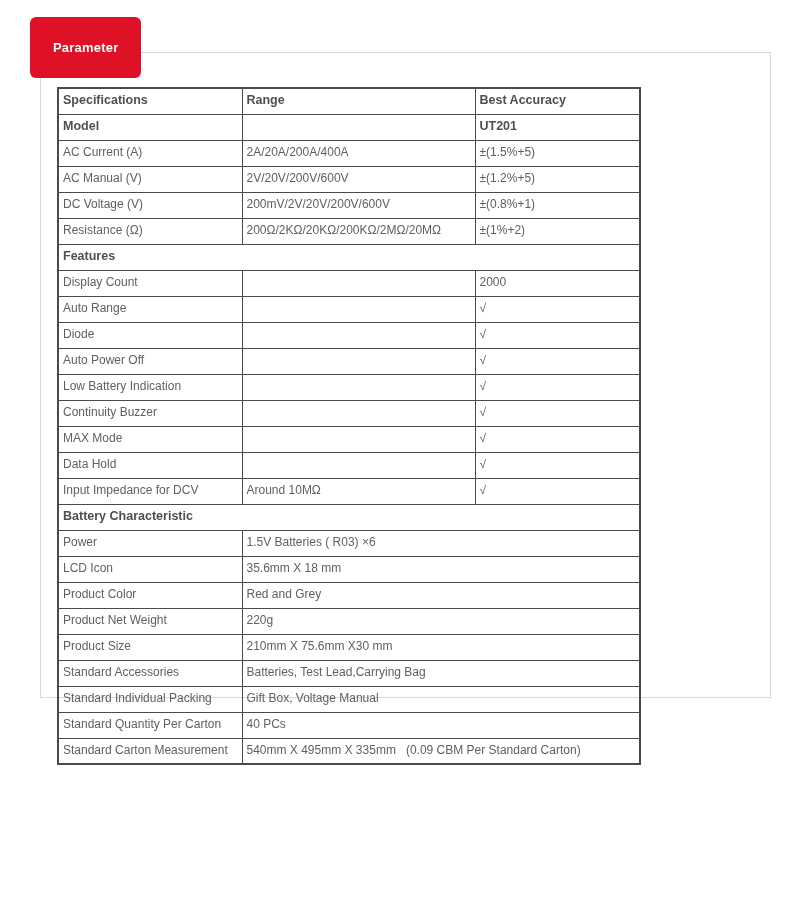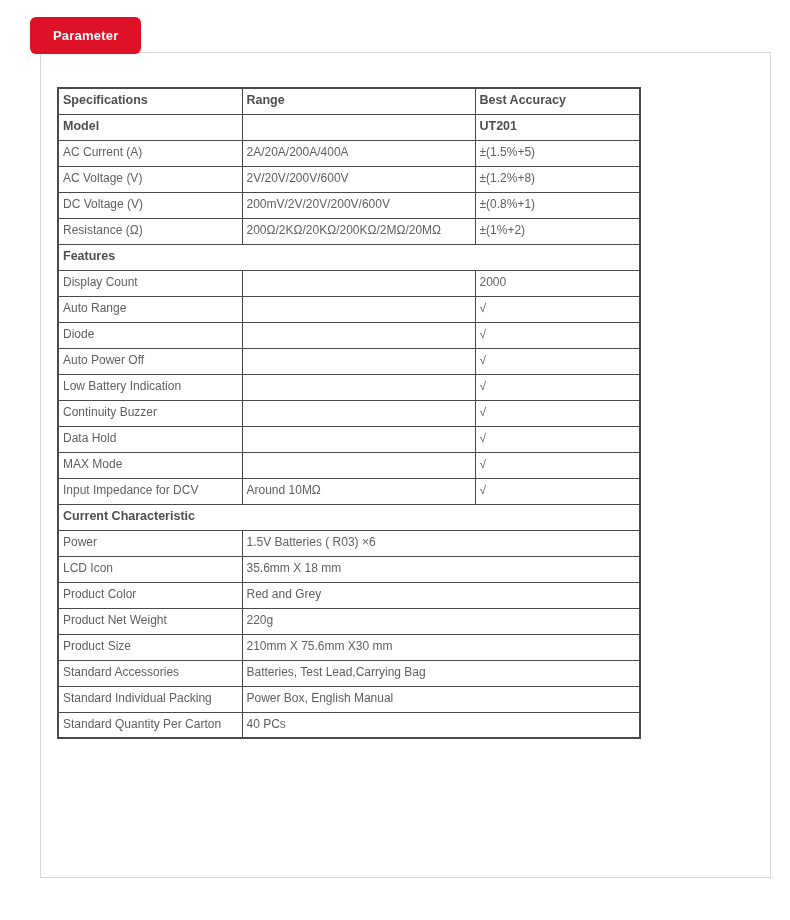--- a/index.html
+++ b/index.html
@@ -12,26 +12,26 @@
   *{box-sizing:border-box;}
   html,body{margin:0;padding:0;}
   body{
     width:790px;height:920px;position:relative;background:#ffffff;
     font-family:"Liberation Sans", sans-serif;
   }
   .tab{
     position:absolute;left:30px;top:17px;z-index:2;
     background:var(--accent);color:#ffffff;
     font-size:13px;font-weight:bold;
-    padding:11px 23px;border-radius:6px;
+    padding:23px 23px;border-radius:6px;
     letter-spacing:0.2px;cursor:pointer;
   }
   .panel{
     position:absolute;left:40px;top:52px;
-    width:731px;height:826px;
+    width:731px;height:646px;
     border:1px solid var(--panel-border);
     background:#ffffff;
   }
   table.spec{
     border-collapse:collapse;table-layout:fixed;
     width:582px;margin:34px 0 0 16px;
     border:2px solid var(--border-dark);
   }
   table.spec td{
     border:1px solid var(--border-dark);
@@ -65,23 +65,23 @@
           <td class="b">Model</td>
           <td class="b"></td>
           <td class="b">UT201</td>
         </tr>
         <tr>
           <td>AC Current (A)</td>
           <td>2A/20A/200A/400A</td>
           <td>±(1.5%+5)</td>
         </tr>
         <tr>
-          <td>AC Voltage (V)</td>
+          <td>AC Manual (V)</td>
           <td>2V/20V/200V/600V</td>
-          <td>±(1.2%+8)</td>
+          <td>±(1.2%+5)</td>
         </tr>
         <tr>
           <td>DC Voltage (V)</td>
           <td>200mV/2V/20V/200V/600V</td>
           <td>±(0.8%+1)</td>
         </tr>
         <tr>
           <td>Resistance (Ω)</td>
           <td>200Ω/2KΩ/20KΩ/200KΩ/2MΩ/20MΩ</td>
           <td>±(1%+2)</td>
@@ -113,36 +113,36 @@
           <td>Low Battery Indication</td>
           <td></td>
           <td>√</td>
         </tr>
         <tr>
           <td>Continuity Buzzer</td>
           <td></td>
           <td>√</td>
         </tr>
         <tr>
-          <td>Data Hold</td>
+          <td>MAX Mode</td>
           <td></td>
           <td>√</td>
         </tr>
         <tr>
-          <td>MAX Mode</td>
+          <td>Data Hold</td>
           <td></td>
           <td>√</td>
         </tr>
         <tr>
           <td>Input Impedance for DCV</td>
           <td>Around 10MΩ</td>
           <td>√</td>
         </tr>
         <tr>
-          <td colspan="3" class="b">Current Characteristic</td>
+          <td colspan="3" class="b">Battery Characteristic</td>
         </tr>
         <tr>
           <td>Power</td>
           <td colspan="2">1.5V Batteries ( R03) ×6</td>
         </tr>
         <tr>
           <td>LCD Icon</td>
           <td colspan="2">35.6mm X 18 mm</td>
         </tr>
         <tr>
@@ -156,21 +156,25 @@
         <tr>
           <td>Product Size</td>
           <td colspan="2">210mm X 75.6mm X30 mm</td>
         </tr>
         <tr>
           <td>Standard Accessories</td>
           <td colspan="2">Batteries, Test Lead,Carrying Bag</td>
         </tr>
         <tr>
           <td>Standard Individual Packing</td>
-          <td colspan="2">Power Box, English Manual</td>
+          <td colspan="2">Gift Box, Voltage Manual</td>
         </tr>
         <tr>
           <td>Standard Quantity Per Carton</td>
           <td colspan="2">40 PCs</td>
+        </tr>
+        <tr>
+          <td>Standard Carton Measurement</td>
+          <td colspan="2">540mm X 495mm X 335mm   (0.09 CBM Per Standard Carton)</td>
         </tr>
       </tbody>
   </table>
 </div>
 
 </body></html>

